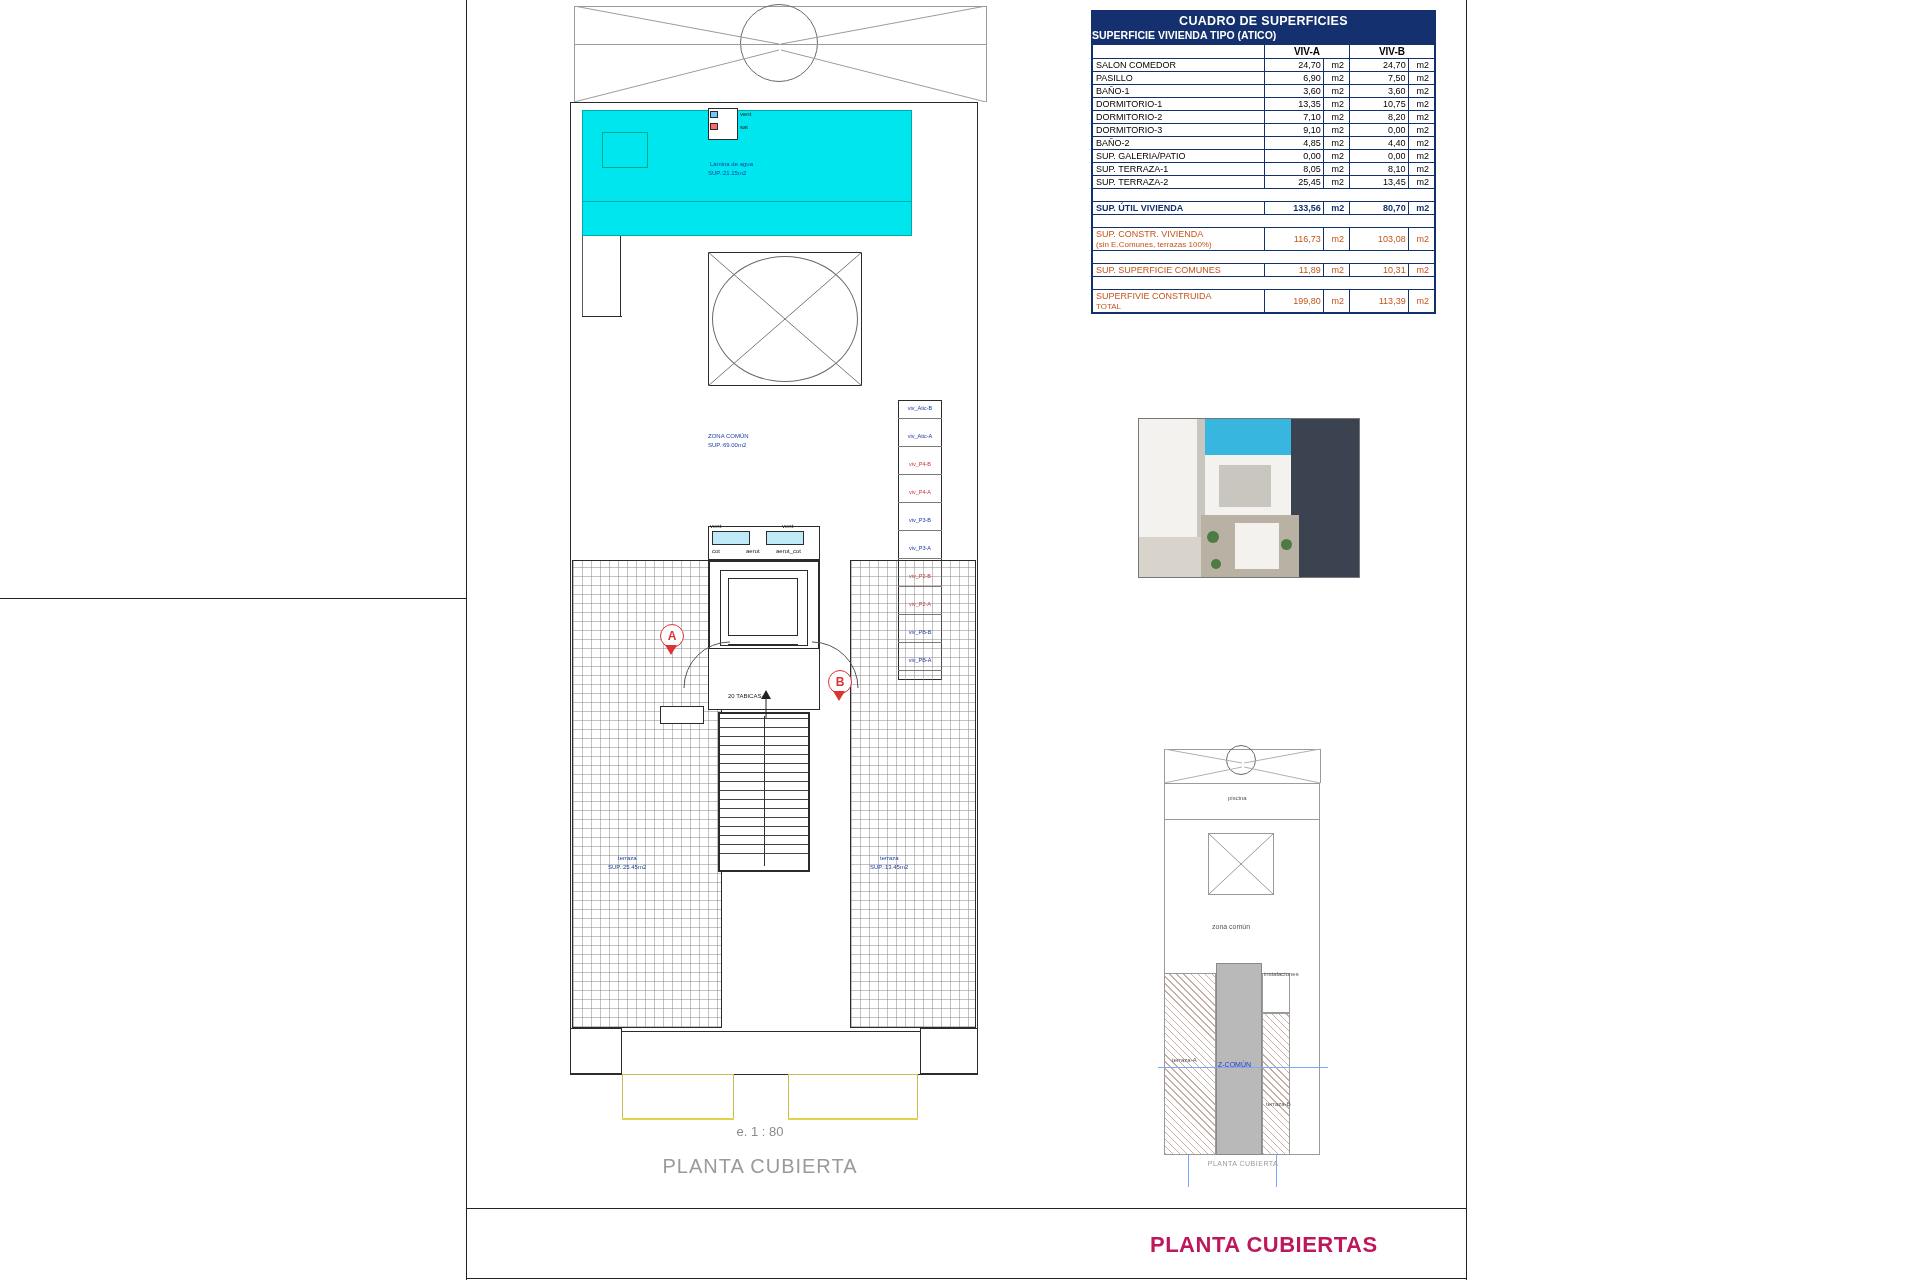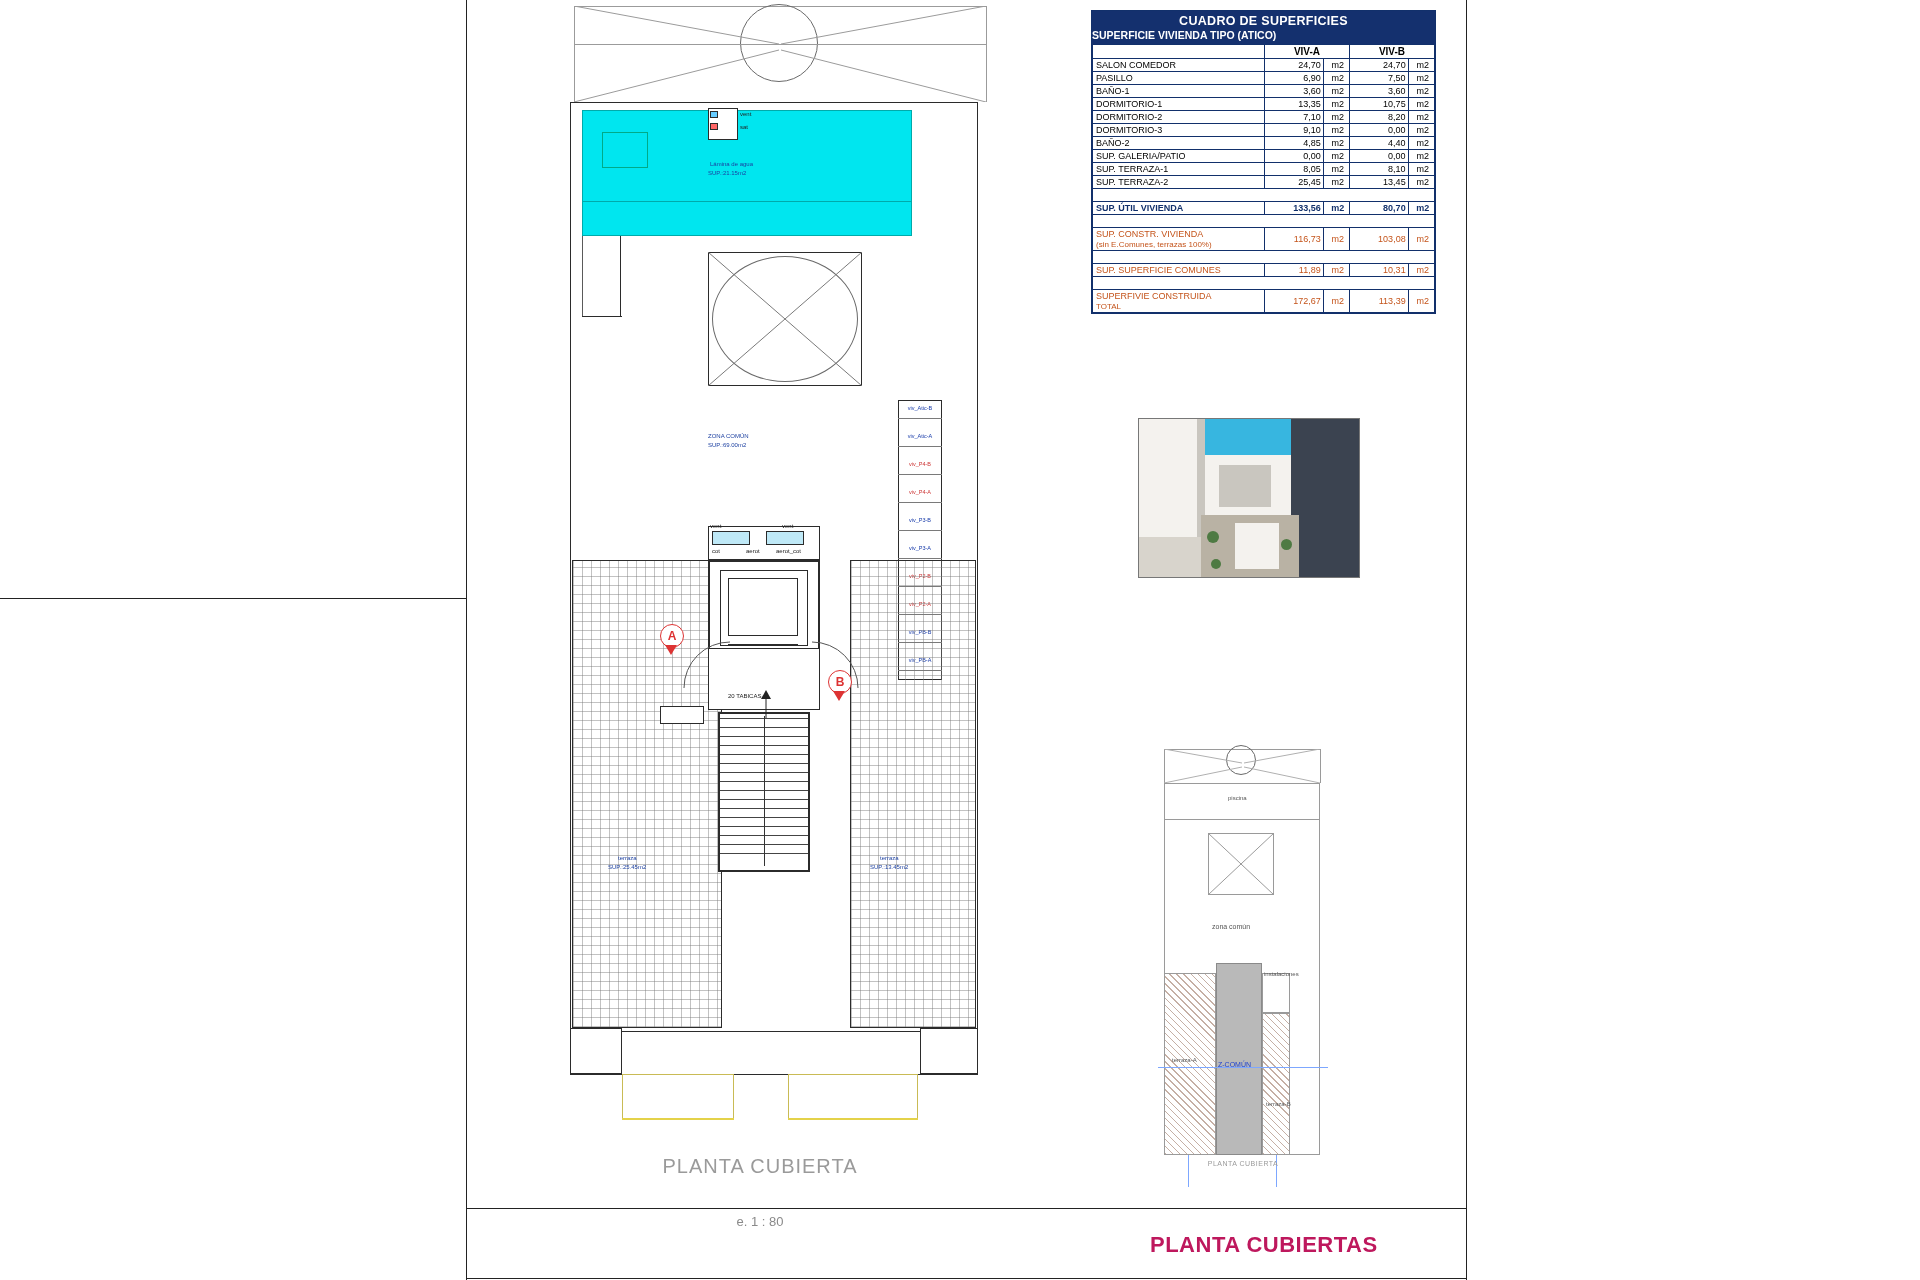--- a/index.html
+++ b/index.html
@@ -36,21 +36,21 @@
 
   .bubble{position:absolute;width:22px;height:22px;border:1.4px solid #d33;border-radius:50%;
     color:#d33;font-size:12px;font-weight:bold;display:flex;align-items:center;justify-content:center;background:#fff;}
   .bubble-tail{position:absolute;width:0;height:0;border-left:6px solid transparent;border-right:6px solid transparent;border-top:10px solid #d33;}
 
   .meterrow{position:absolute;font-size:5.5px;line-height:8px;white-space:nowrap;text-align:center;}
 
   .yellowline{position:absolute;background:#e4d24a;height:2px;}
 
   #plantacubierta-txt{position:absolute;left:600px;top:1155px;width:320px;text-align:center;font-size:20px;color:#9a9a9a;letter-spacing:1px;}
-  #scaletxt{position:absolute;left:600px;top:1214px;width:320px;text-align:center;font-size:13px;color:#8a8a8a;}
+  #scaletxt{position:absolute;left:600px;top:1124px;width:320px;text-align:center;font-size:13px;color:#8a8a8a;}
 
   
   #table{position:absolute;left:1072px;top:10px;width:345px;border:1.6px solid #12306b;box-sizing:border-box;background:#fff;margin-left:19px;}
   #table .thead{background:#14306e;color:#fff;text-align:center;padding:3px 0 1px;font-size:12.5px;font-weight:bold;letter-spacing:.3px;}
   #table .thead2{background:#14306e;color:#fff;padding:0 0 3px;font-size:10.5px;font-weight:bold;}
   table.tbl{border-collapse:collapse;width:100%;font-size:9px;}
   table.tbl td{border:1px solid #12306b;padding:1px 3px;height:13px;box-sizing:border-box;}
   table.tbl td.name{width:170px;}
   table.tbl td.val{width:58px;text-align:right;padding-right:2px;}
   table.tbl td.un{width:26px;text-align:center;padding-left:6px;}
@@ -357,21 +357,21 @@
             <td class="val orange">11,89</td>
             <td class="un orange">m2</td>
             <td class="val orange">10,31</td>
             <td class="un orange">m2</td>
           </tr>
           <tr>
             <td class="nb" colspan="5"></td>
           </tr>
           <tr>
             <td class="name orange">SUPERFIVIE CONSTRUIDA<br><span class="sub">TOTAL</span></td>
-            <td class="val orange">172,67</td>
+            <td class="val orange">199,80</td>
             <td class="un orange">m2</td>
             <td class="val orange">113,39</td>
             <td class="un orange">m2</td>
           </tr>
         </tbody>
     </table>
   </div>
 
   <div id="render">
     <div class="rsky"></div>

